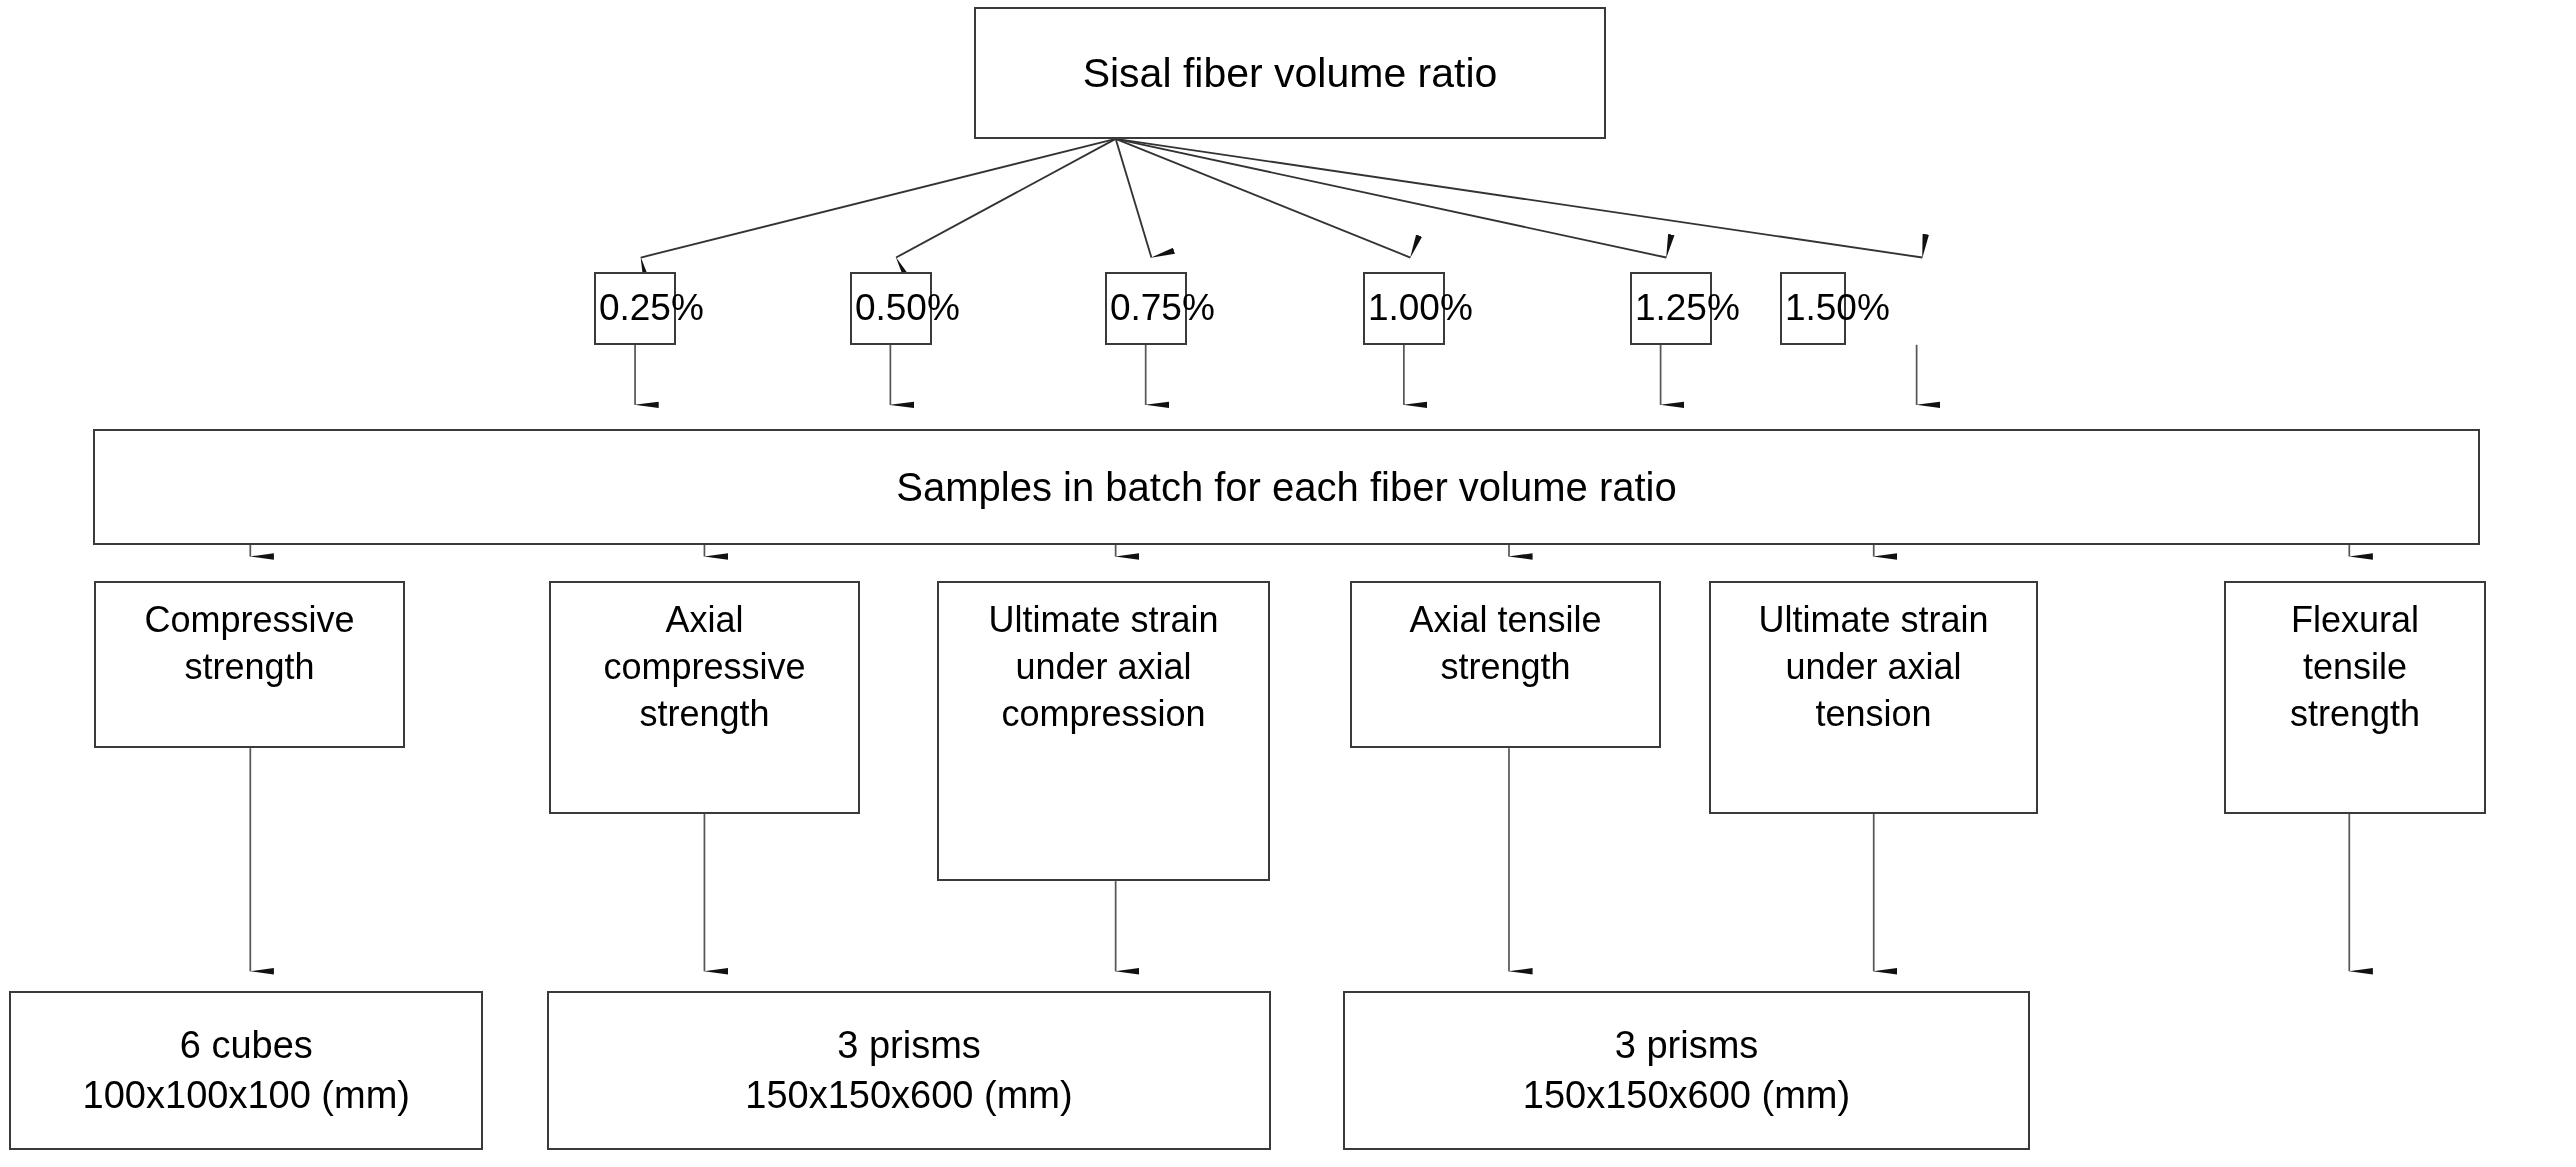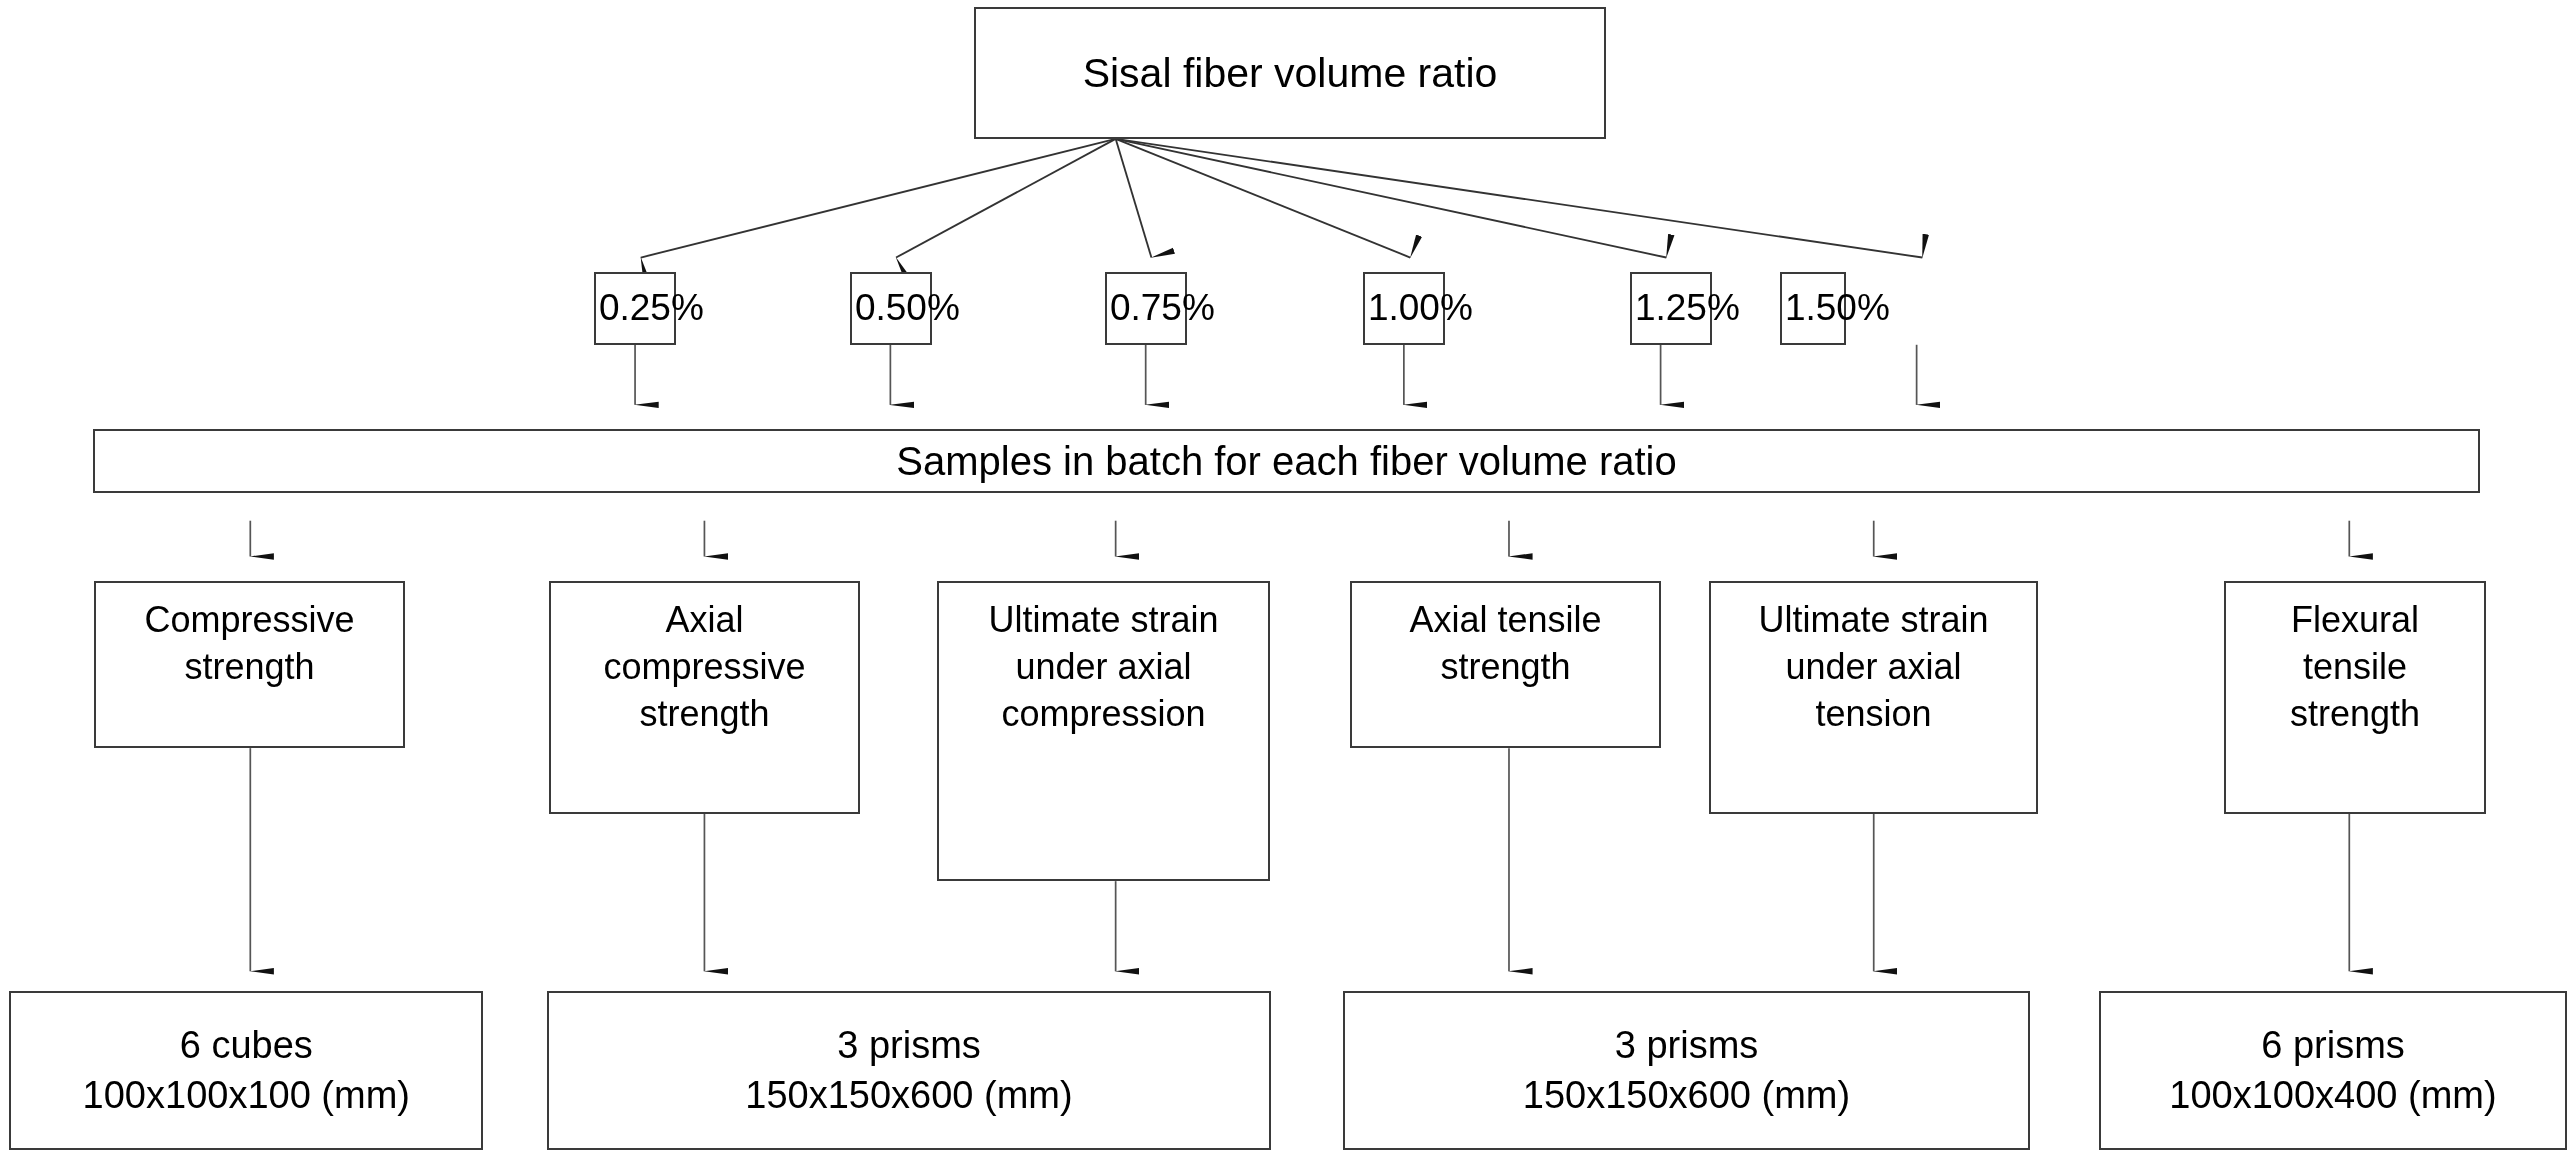--- a/index.html
+++ b/index.html
@@ -131,21 +131,21 @@
   <div class="node ratio-node" style="left:1363px; top:272px; width:82px; height:73px;">
     <span class="node-inner">1.00%</span>
   </div>
   <div class="node ratio-node" style="left:1620px; top:272px; width:82px; height:73px;margin-left:10px;">
     <span class="node-inner">1.25%</span>
   </div>
   <div class="node ratio-node" style="left:1780px; top:272px; width:66px; height:73px;">
     <span class="node-inner">1.50%</span>
   </div>
 
-  <div class="node bar-node" style="left:93px; top:429px; width:2387px; height:64px;">
+  <div class="node bar-node" style="left:93px; top:429px; width:2387px; height:116px;">
     <span class="node-inner">Samples in batch for each fiber volume ratio</span>
   </div>
 
   <div class="node test-node" style="left:94px; top:581px; width:311px; height:167px;">
     <span class="node-inner">Compressive
 strength</span>
   </div>
   <div class="node test-node" style="left:549px; top:581px; width:311px; height:233px;">
     <span class="node-inner">Axial
 compressive
@@ -173,18 +173,15 @@
 
   <div class="node spec-node" style="left:9.3px; top:991px; width:474px; height:159px;">
     <span class="node-inner"><span>6 cubes</span><br><span>100x100x100 (mm)</span></span>
   </div>
   <div class="node spec-node" style="left:547px; top:991px; width:724px; height:159px;">
     <span class="node-inner"><span>3 prisms</span><br><span>150x150x600 (mm)</span></span>
   </div>
   <div class="node spec-node" style="left:1343px; top:991px; width:687px; height:159px;">
     <span class="node-inner"><span>3 prisms</span><br><span>150x150x600 (mm)</span></span>
   </div>
-  <div class="node spec-node" style="left:2099px; top:991px; width:468px; height:159px;">
-    <span class="node-inner"><span>6 prisms</span><br><span>100x100x400 (mm)</span></span>
-  </div>
 
 </div>
 
 
 </body></html>

